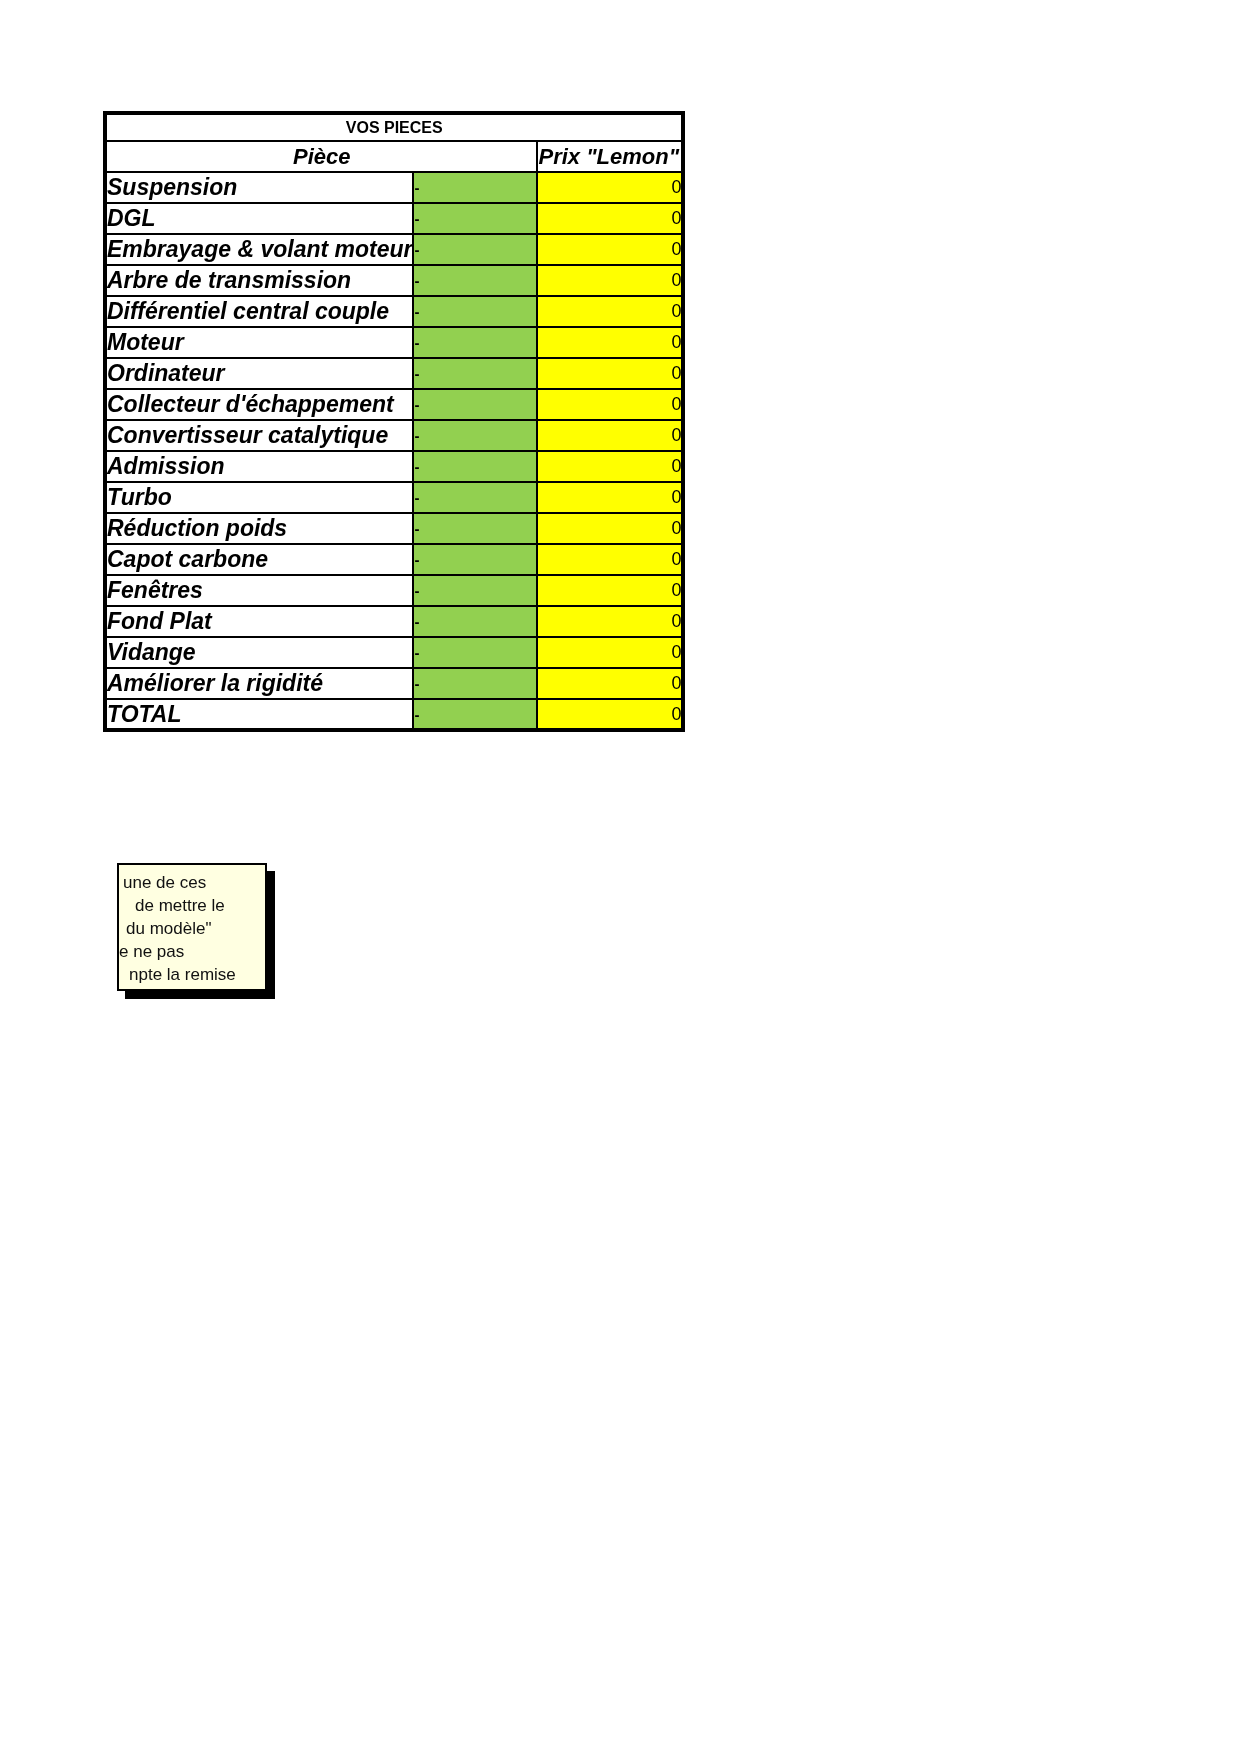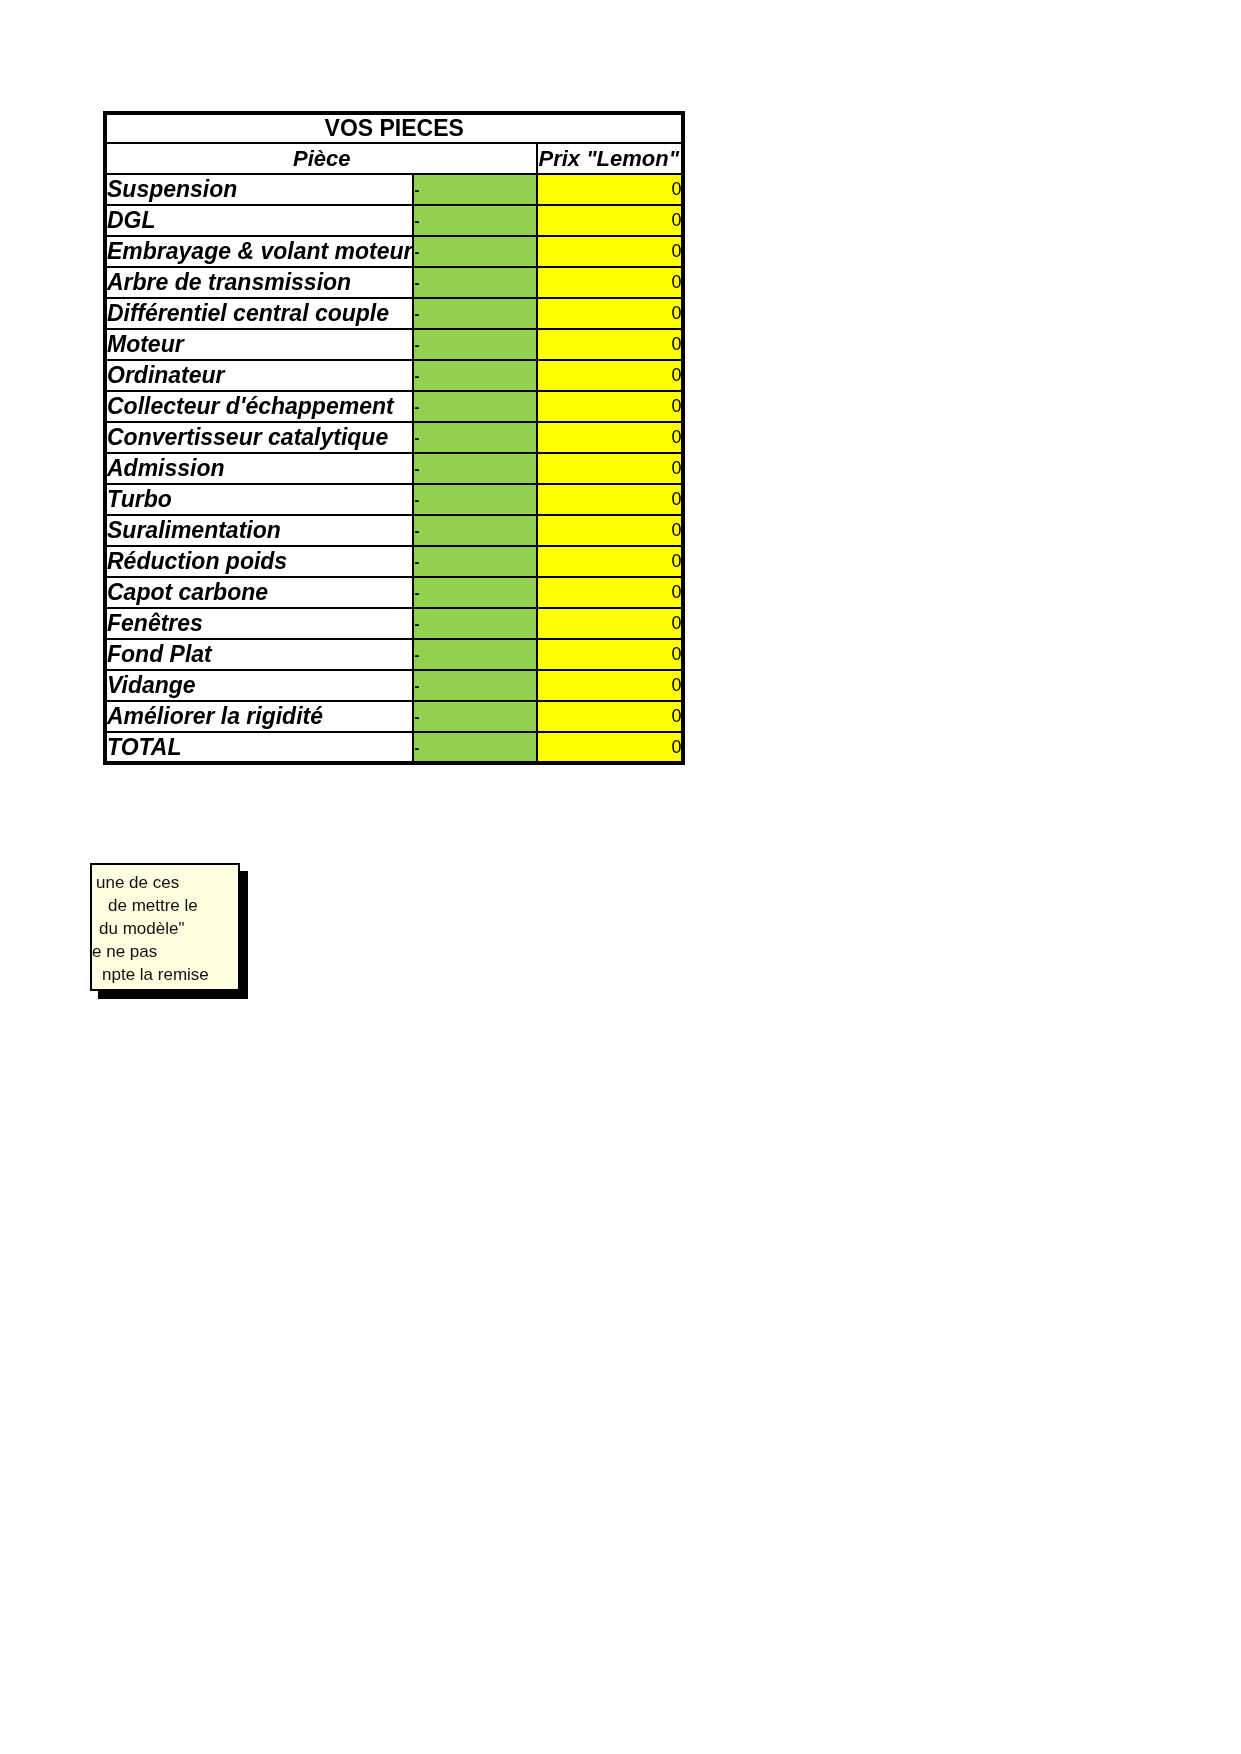--- a/index.html
+++ b/index.html
@@ -24,21 +24,21 @@
   table.pieces th, table.pieces td {
     border: 2px solid #000;
     padding: 0;
     overflow: hidden;
     white-space: nowrap;
     vertical-align: middle;
   }
 
   tr.title-row th {
     height: 28px;
-    font-size: 23px; font-weight: bold; font-style: normal;
+    font-size: 16px; font-weight: bold; font-style: normal;
     text-align: center;
   }
   tr.header-row th {
     height: 31px;
     font-size: 22px; font-weight: bold; font-style: italic;
   }
   th.h-piece { text-align: center; }
   th.h-price { text-align: left; padding-left: 3px; }
 
   tr.data-row { height: 31px; }
@@ -54,21 +54,21 @@
     color: #000;
   }
   td.yellow {
     background: #FFFF00;
     font-size: 18px; font-weight: normal;
     text-align: right; padding-right: 8px;
     color: #000;
   }
 
   .note {
-    position: absolute; left: 90px; top: 863px;
+    position: absolute; left: 117px; top: 863px;
     width: 150px; height: 128px;
     background: #FFFFE1;
     border: 2px solid #000;
     box-shadow: 8px 8px 0 #000;
     padding-top: 6px;
     font-size: 17px; line-height: 23px;
     color: #111;
     overflow: hidden; white-space: nowrap;
   }
   .note .nl0 { padding-left: 4px; }
@@ -159,25 +159,20 @@
       <td class="green">-</td>
       <td class="yellow">0</td>
     </tr>
 
     <tr class="data-row">
       <td class="lbl">Turbo</td>
       <td class="green">-</td>
       <td class="yellow">0</td>
     </tr>
 
-    <tr class="data-row">
-      <td class="lbl">Suralimentation</td>
-      <td class="green">-</td>
-      <td class="yellow">0</td>
-    </tr>
 
     <tr class="data-row">
       <td class="lbl">Réduction poids</td>
       <td class="green">-</td>
       <td class="yellow">0</td>
     </tr>
 
     <tr class="data-row">
       <td class="lbl">Capot carbone</td>
       <td class="green">-</td>

